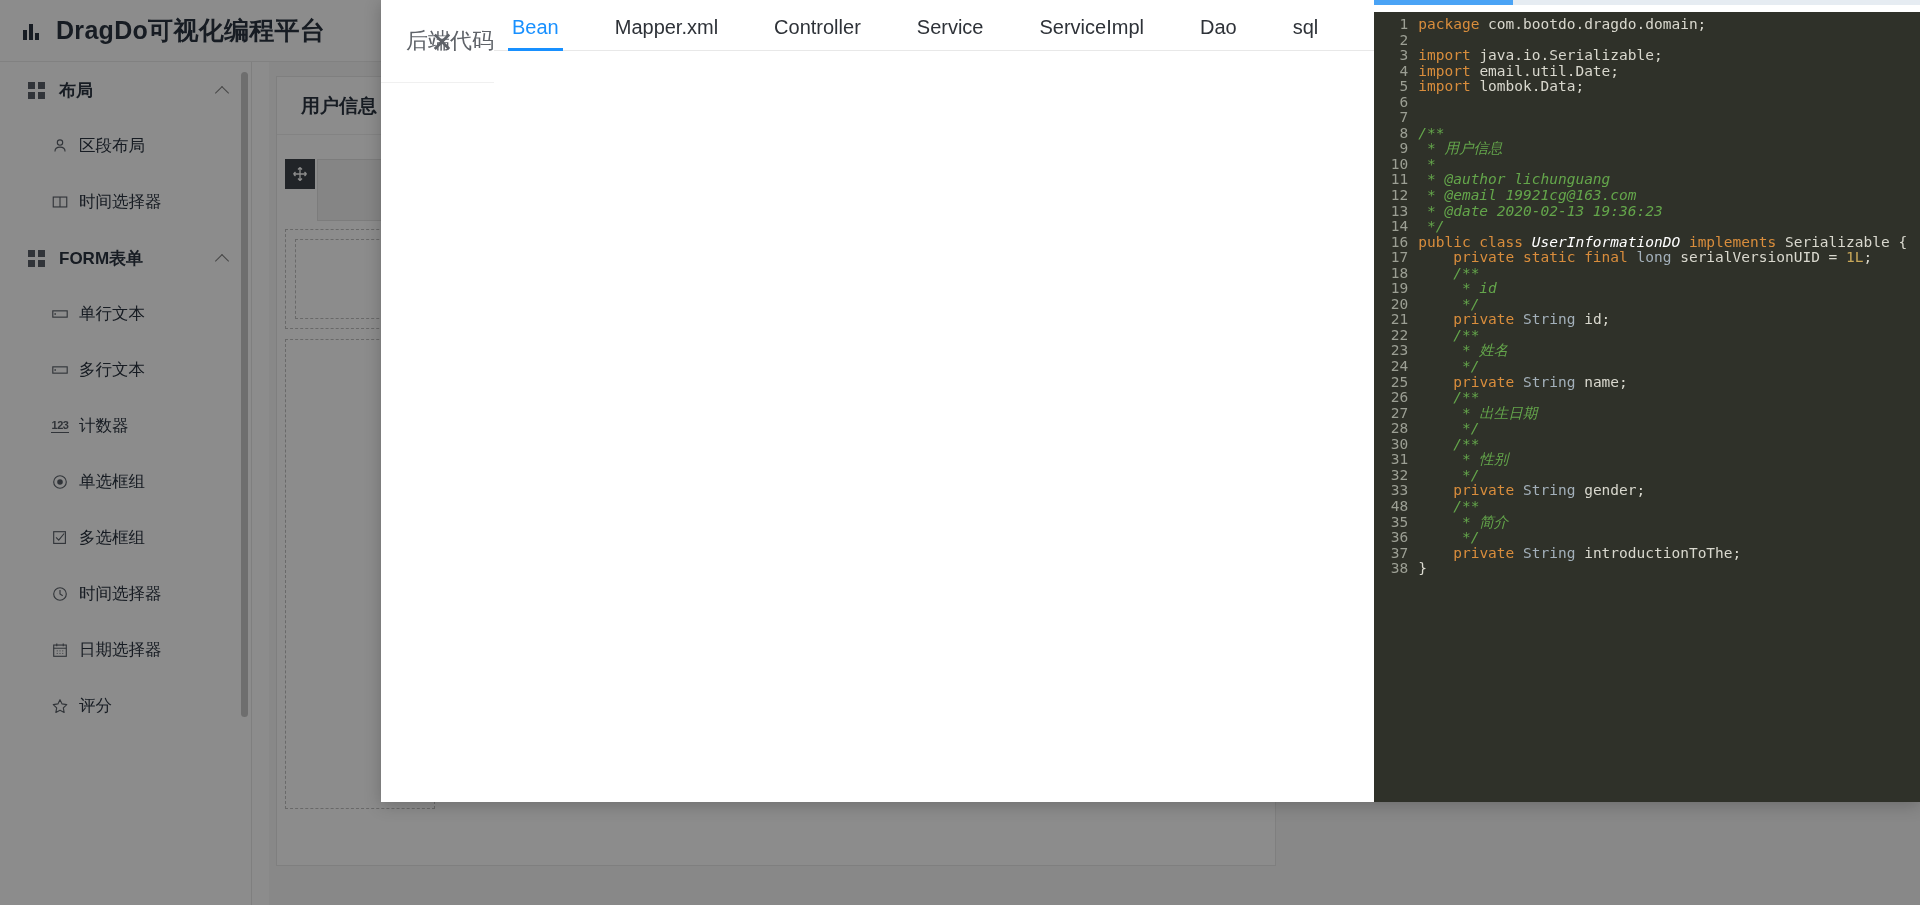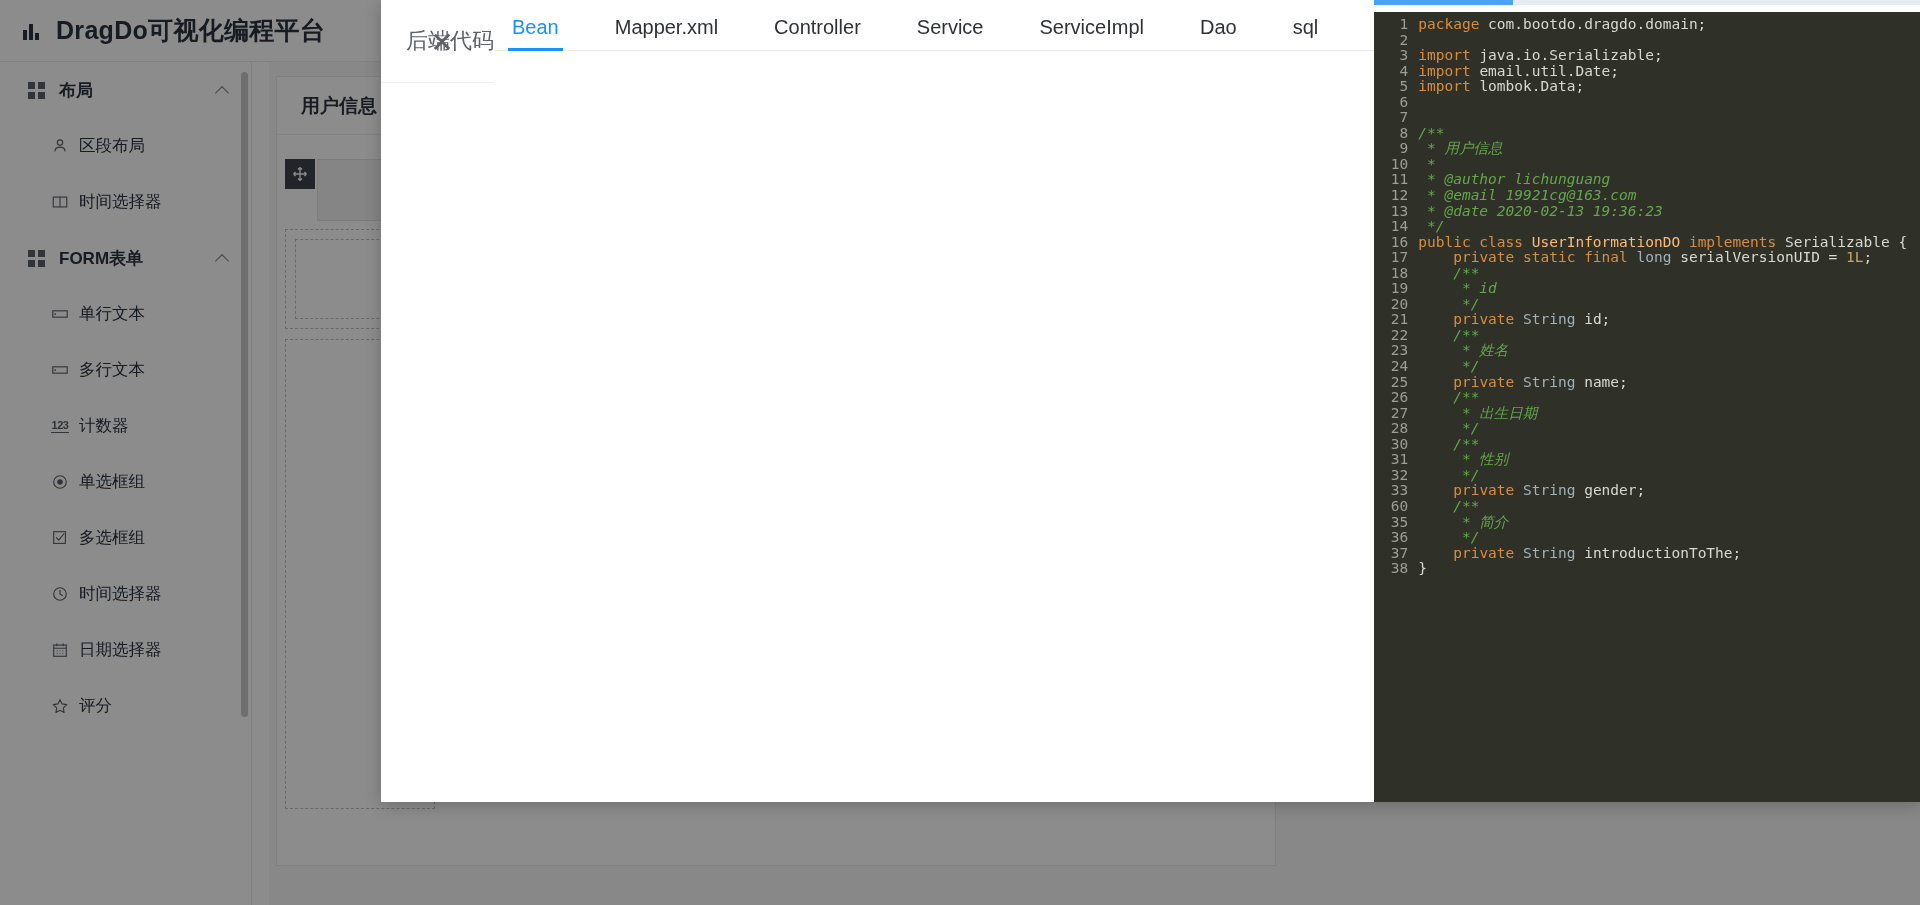--- a/index.html
+++ b/index.html
@@ -186,21 +186,21 @@
   .ln {
     width: 44px; flex: none; text-align: right;
     color: #9c9f94; padding-right: 10px;
     user-select: none;
   }
   .lc { flex: 1; color: #d9d8ce; }
 
   .k   { color: #d98d3c; }          
   .ann { color: #bdbb46; }          
   .cm  { color: #64a64b; font-style: italic; }  
-  .typ { color: #fdba74; }  
+  .typ { color: #ffffff; font-style: italic; }  
   .tb  { color: #a3b0ba; font-weight: normal; }   
   .tn  { color: #a3b0ba; }                      
   .num { color: #c9a85a; }
   .pl  { color: #d9d8ce; }
 </style>
 </head>
 <body>
 
 <div id="root">
 
@@ -392,21 +392,21 @@
           <div class="code-line"><span class="ln">23</span><span class="lc"><span class="cm">     * 姓名</span></span></div>
           <div class="code-line"><span class="ln">24</span><span class="lc"><span class="cm">     */</span></span></div>
           <div class="code-line"><span class="ln">25</span><span class="lc"><span class="pl">    </span><span class="k">private</span><span class="pl"> </span><span class="tb">String</span><span class="pl"> name;</span></span></div>
           <div class="code-line"><span class="ln">26</span><span class="lc"><span class="cm">    /**</span></span></div>
           <div class="code-line"><span class="ln">27</span><span class="lc"><span class="cm">     * 出生日期</span></span></div>
           <div class="code-line"><span class="ln">28</span><span class="lc"><span class="cm">     */</span></span></div>
           <div class="code-line"><span class="ln">30</span><span class="lc"><span class="cm">    /**</span></span></div>
           <div class="code-line"><span class="ln">31</span><span class="lc"><span class="cm">     * 性别</span></span></div>
           <div class="code-line"><span class="ln">32</span><span class="lc"><span class="cm">     */</span></span></div>
           <div class="code-line"><span class="ln">33</span><span class="lc"><span class="pl">    </span><span class="k">private</span><span class="pl"> </span><span class="tb">String</span><span class="pl"> gender;</span></span></div>
-          <div class="code-line"><span class="ln">60</span><span class="lc"><span class="cm">    /**</span></span></div>
+          <div class="code-line"><span class="ln">48</span><span class="lc"><span class="cm">    /**</span></span></div>
           <div class="code-line"><span class="ln">35</span><span class="lc"><span class="cm">     * 简介</span></span></div>
           <div class="code-line"><span class="ln">36</span><span class="lc"><span class="cm">     */</span></span></div>
           <div class="code-line"><span class="ln">37</span><span class="lc"><span class="pl">    </span><span class="k">private</span><span class="pl"> </span><span class="tb">String</span><span class="pl"> introductionToThe;</span></span></div>
           <div class="code-line"><span class="ln">38</span><span class="lc"><span class="pl">}</span></span></div>
         </div>
     </div>
 
   </div>
 </div>
 

